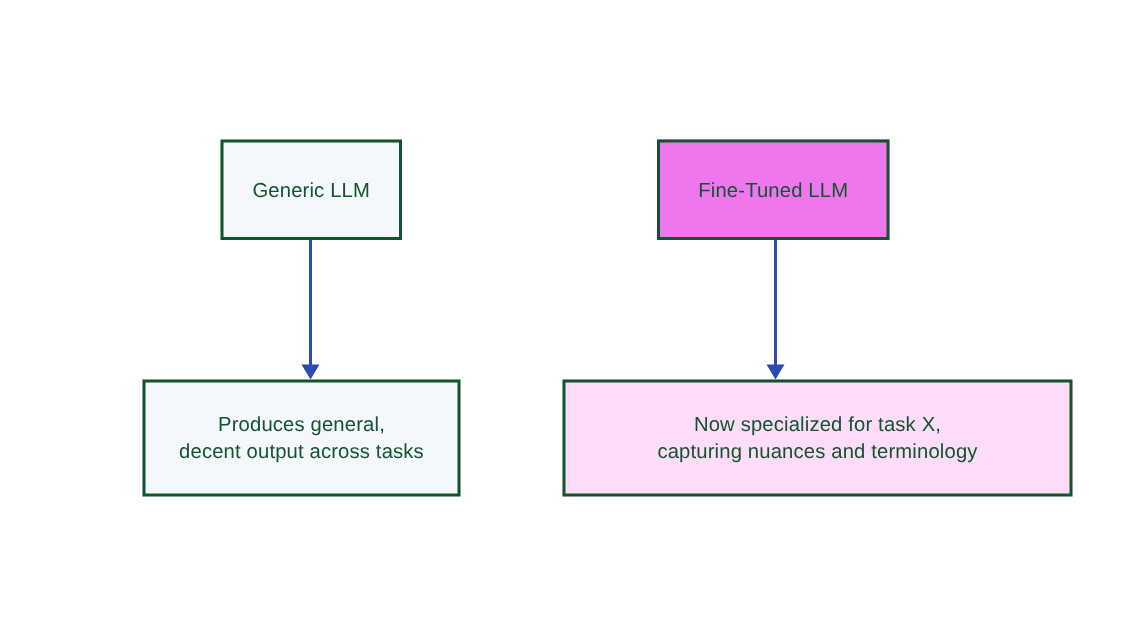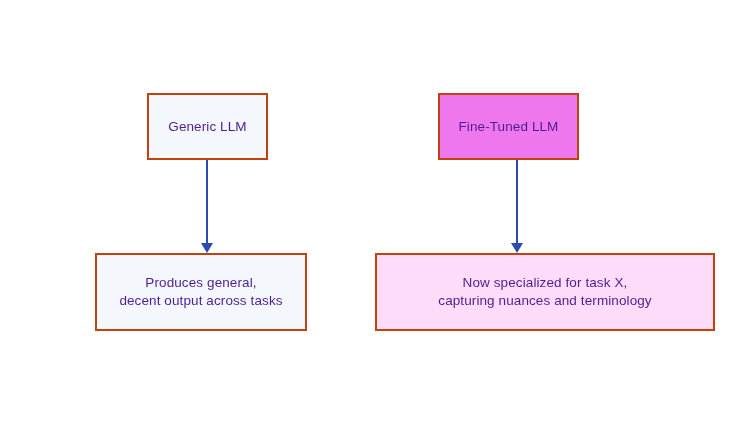--- a/index.html
+++ b/index.html
@@ -15,26 +15,26 @@
   }
   #canvas {
     position: relative;
     width: 754px;
     height: 427px;
     background: #ffffff;
   }
   .node {
     position: absolute;
     box-sizing: border-box;
-    border: 2px solid #c2410c;
+    border: 2px solid #14532d;
     display: flex;
     align-items: center;
     justify-content: center;
     text-align: center;
-    color: #4c1d95;
+    color: #14532d;
     font-size: 13.5px;
     line-height: 18px;
     letter-spacing: 0.1px;
     white-space: pre-line;
   }
   
   #node-generic-llm {
     left: 147px;
     top: 93px;
     width: 121px;
@@ -45,21 +45,21 @@
     left: 95px;
     top: 253px;
     width: 212px;
     height: 78px;
     background: #f4f7fc;
   }
   
   #node-finetuned-llm {
     left: 438px;
     top: 93px;
-    width: 141px;
+    width: 155px;
     height: 67px;
     background: #ee77ee;
   }
   #node-finetuned-output {
     left: 375px;
     top: 253px;
     width: 340px;
     height: 78px;
     background: #fddcfa;
   }

